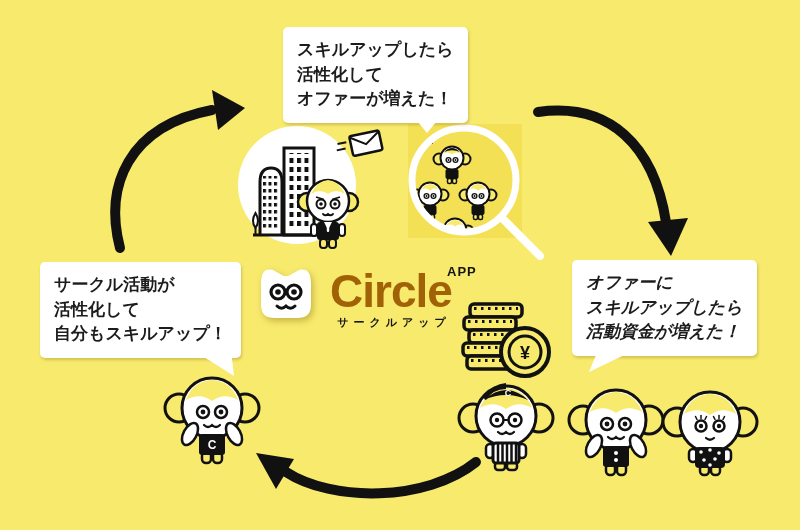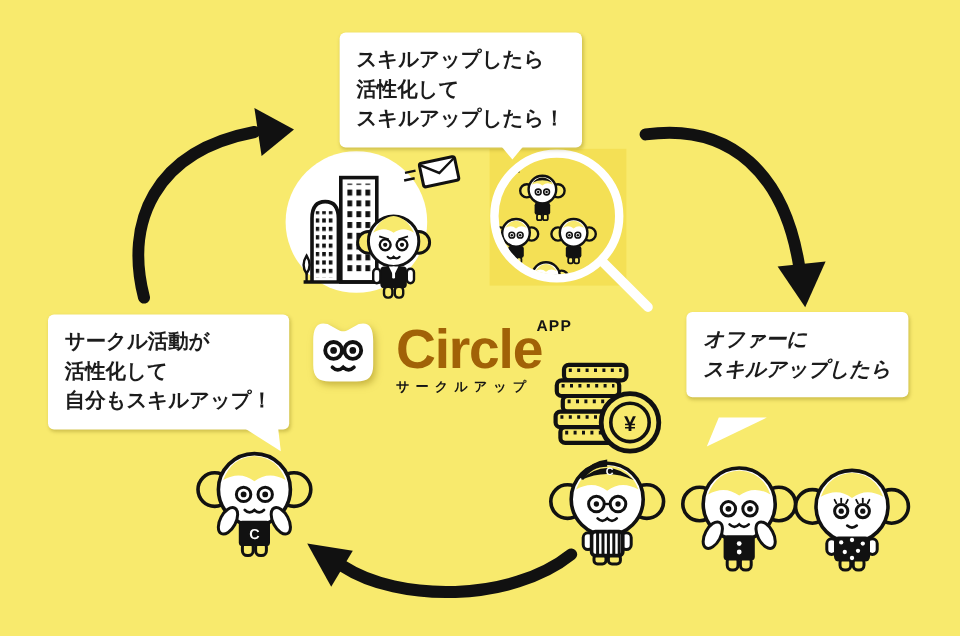--- a/index.html
+++ b/index.html
@@ -17,21 +17,21 @@
   #bubble-top{left:283px;top:27px;}
   #bubble-left{left:40px;top:262px;font-family:Liberation Serif, serif;}
   #bubble-right{left:572px;top:260px;font-style:italic;}
   #tails{left:0;top:0;z-index:4;pointer-events:none;}
   #arrows{left:0;top:0;z-index:1;pointer-events:none;}
 
   
   #logo-icon{left:256px;top:262px;z-index:2;filter:drop-shadow(2px 3px 3px rgba(150,125,20,.5));}
   #logo-wordmark{left:330px;top:264px;font-size:46px;font-weight:800;letter-spacing:-1px;color:#a16207;z-index:2;}
   #logo-app{left:447px;top:264px;font-size:13px;font-weight:700;color:#141414;z-index:2;letter-spacing:1px;}
-  #logo-subtitle{left:330px;top:315px;width:128px;text-align:left;font-size:11px;font-weight:bold;
+  #logo-subtitle{left:330px;top:315px;width:128px;text-align:center;font-size:11px;font-weight:bold;
                  letter-spacing:5px;color:#141414;z-index:2;white-space:nowrap;}
 
   
   #company-circle{left:238px;top:126px;width:118px;height:118px;border-radius:50%;background:#fff;z-index:1;}
   #buildings{left:252px;top:140px;z-index:2;}
   #monkey-suit{left:298px;top:168px;z-index:2;}
   #envelope{left:336px;top:126px;z-index:2;}
 
   #magnifier{left:402px;top:120px;z-index:2;}
   #coins{left:462px;top:300px;z-index:2;}
@@ -269,30 +269,31 @@
     <circle cx="38" cy="30" r="2.8" fill="#111"></circle>
     <path d="M 21 44 Q 25.5 48.5 30 44 Q 34.5 48.5 39 44" fill="none" stroke="#111" stroke-width="3" stroke-linecap="round"></path>
   </svg>
   <div id="logo-wordmark" class="abs">Circle</div>
   <div id="logo-app" class="abs">APP</div>
   <div id="logo-subtitle" class="abs">サークルアップ</div>
 
   <div id="bubble-top" class="bubble">
     <span>スキルアップしたら</span>
     <span>活性化して</span>
-    <span>スキルアップしたら！</span>
+    <span>オファーが増えた！</span>
   </div>
   <div id="bubble-left" class="bubble">
     <span>サークル活動が</span>
     <span>活性化して</span>
     <span>自分もスキルアップ！</span>
   </div>
   <div id="bubble-right" class="bubble">
     <span>オファーに</span>
     <span>スキルアップしたら</span>
+    <span>活動資金が増えた！</span>
   </div>
 
   <svg id="tails" class="abs" width="800" height="530" viewBox="0 0 800 530">
     <polygon points="408,110 446,110 427,133" fill="#fff"></polygon>
     <polygon points="193,350 231,350 234,376" fill="#fff"></polygon>
     <polygon points="599,348 639,348 589,372" fill="#fff"></polygon>
   </svg>
 
 </div>
 

